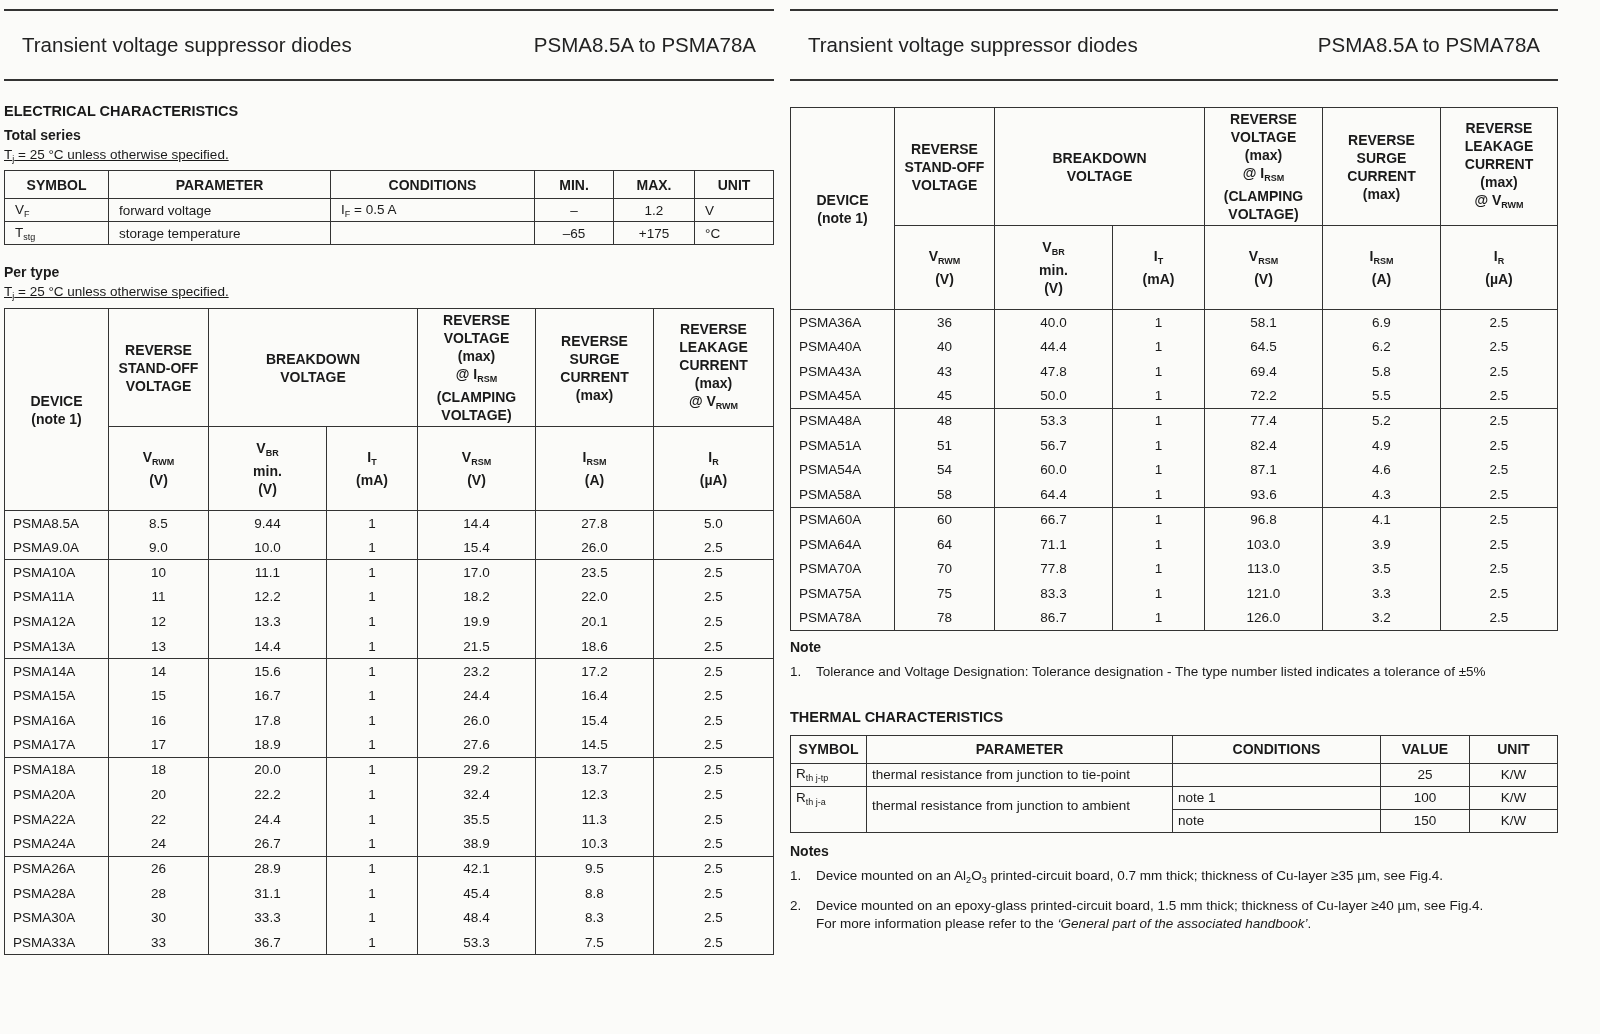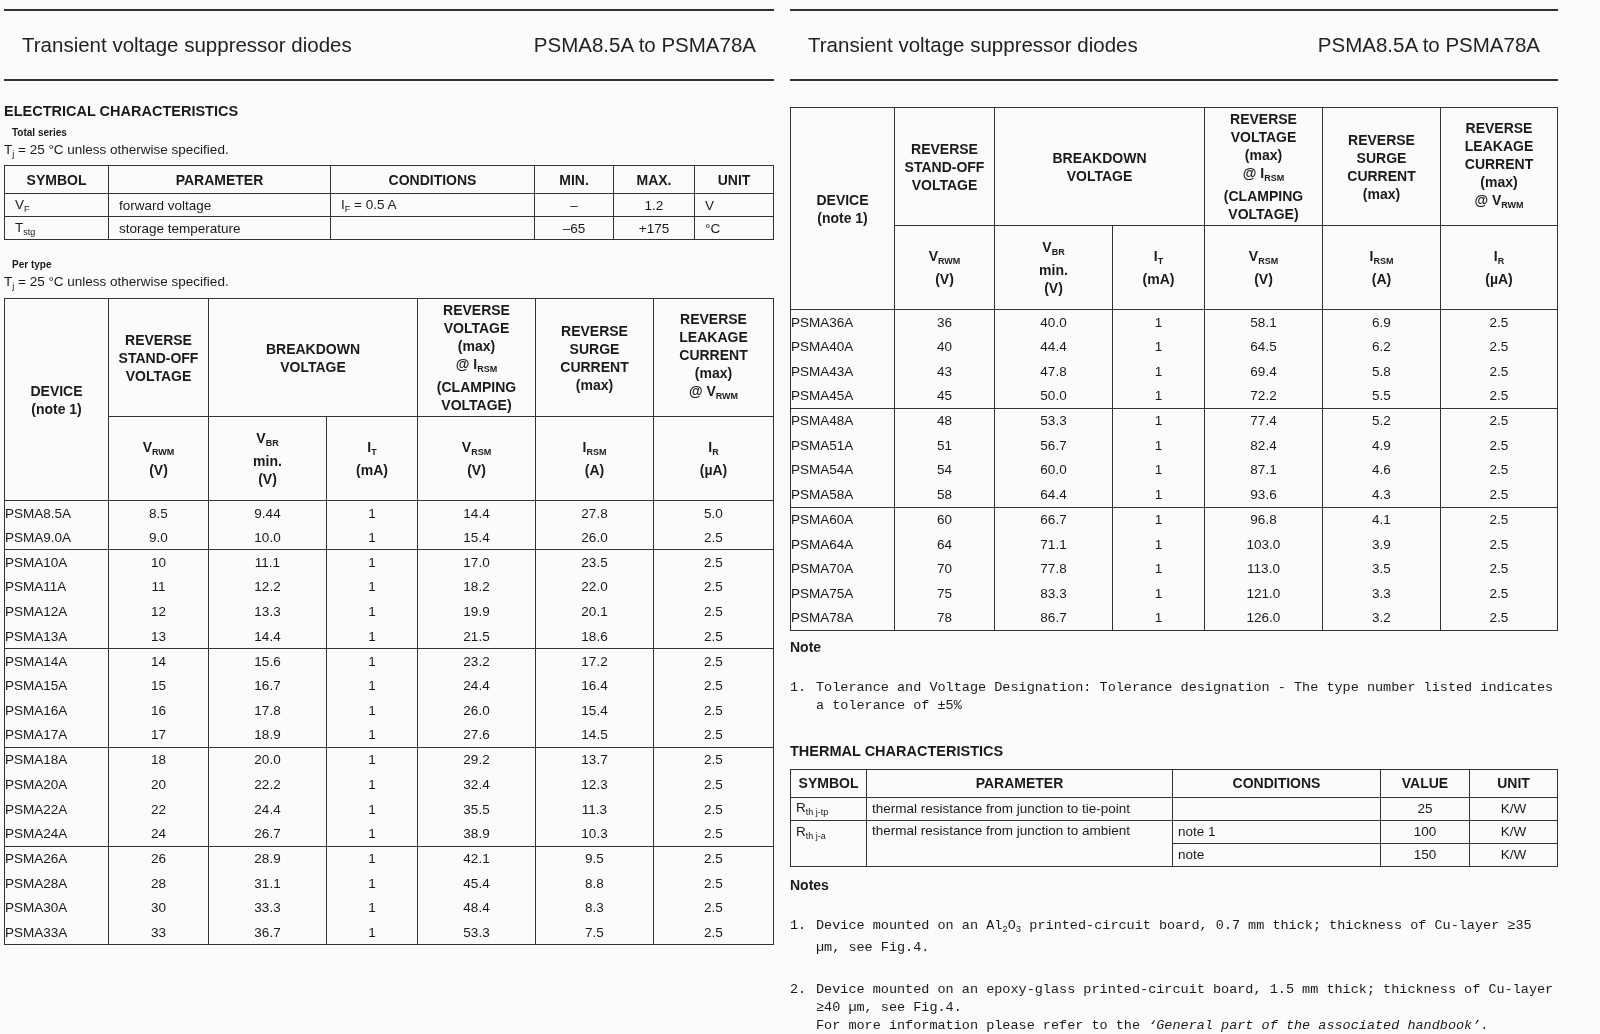--- a/index.html
+++ b/index.html
@@ -5,37 +5,37 @@
   * { box-sizing: border-box; margin: 0; padding: 0; }
   html, body { width: 1600px; height: 1034px; background: #fbfbf9; overflow: hidden; }
   body { font-family: "Liberation Sans", sans-serif; color: #1a1a1a; position: relative; }
   .page { position: absolute; top: 0; }
   .page.left { left: 4px; width: 770px; }
   .page.right { left: 790px; width: 768px; }
   .rule { height: 2px; background: #333; }
   .rule.top { margin-top: 9px; }
   .hdr { display: flex; justify-content: space-between; align-items: center; height: 68px; padding: 12px 18px; font-size: 20.5px; color: #222; text-align: center; }
   .section-title { font-weight: bold; font-size: 14.5px; margin-top: 22px; }
-  .sub-title { font-weight: bold; font-size: 10px; margin-top: 10px; margin-left: 8px; }
-  .cond { font-size: 13.5px; margin-top: 4px; }
+  .sub-title { font-weight: bold; font-size: 14px; margin-top: 10px; }
+  .cond { font-size: 13.5px; margin-top: 4px; text-decoration: underline; }
   table { border-collapse: collapse; width: 100%; font-size: 13.5px; }
   td, th { border: 1.5px solid #333; }
   .gen th { font-weight: bold; height: 28px; font-size: 14px; }
   .gen td { height: 23px; padding: 0 10px; }
   .gen .c { text-align: center; }
   .pt th { font-weight: bold; font-size: 14px; line-height: 18px; vertical-align: middle; text-align: center; }
   .pt .h1 { height: 118px; }
   .pt .h2 { height: 84px; }
   .pt td { height: 24.7px; border-top: none; border-bottom: none; text-align: center; font-size: 13.5px; }
-  .pt td.dev { text-align: left; padding-left: 0; }
+  .pt td.dev { text-align: left; padding-left: 8px; }
   .pt tr.grp-start td { border-top: 1.5px solid #333; }
   .pt tr.last td { border-bottom: 1.5px solid #333; }
   sub { font-size: 9px; vertical-align: -3px; }
   .note-h { font-weight: bold; font-size: 14px; margin-top: 8px; }
-  .note { font-size: 13.5px; margin-top: 24px; padding-left: 26px; text-indent: -26px; line-height: 18px; font-family: Liberation Mono, monospace; }
+  .note { font-size: 13.5px; margin-top: 8px; padding-left: 26px; text-indent: -26px; line-height: 18px; }
   .note .num { display: inline-block; width: 26px; text-indent: 0; }
   .th th { font-weight: bold; height: 28px; font-size: 14px; }
   .th td { height: 23px; padding: 0 5px; }
   .th .c { text-align: center; }
 </style>
 </head>
 <body>
 
 <div class="page left">
   <div class="rule top"></div>
@@ -515,21 +515,21 @@
     <tbody id="th-body">
         <tr>
           <td><span>R<sub>th j-tp</sub></span></td>
           <td>thermal resistance from junction to tie-point</td>
           <td></td>
           <td class="c">25</td>
           <td class="c">K/W</td>
         </tr>
         <tr>
           <td rowspan="2" style="vertical-align:top;padding-top:3px"><span>R<sub>th j-a</sub></span></td>
-          <td rowspan="2" style="vertical-align:top;padding-top:2px">thermal resistance from junction to ambient</td>
+          <td rowspan="2" style="vertical-align:top;padding-top:11px">thermal resistance from junction to ambient</td>
           <td>note 1</td>
           <td class="c">100</td>
           <td class="c">K/W</td>
         </tr>
         <tr>
           <td>note</td>
           <td class="c">150</td>
           <td class="c">K/W</td>
         </tr>
       </tbody>

